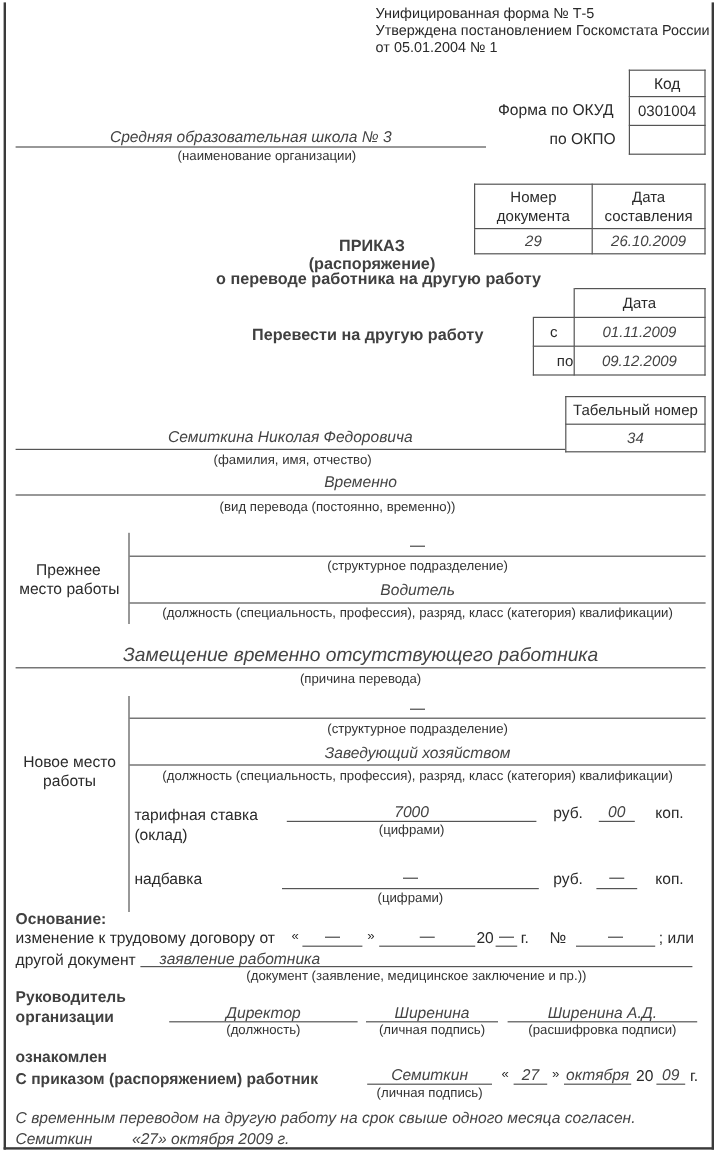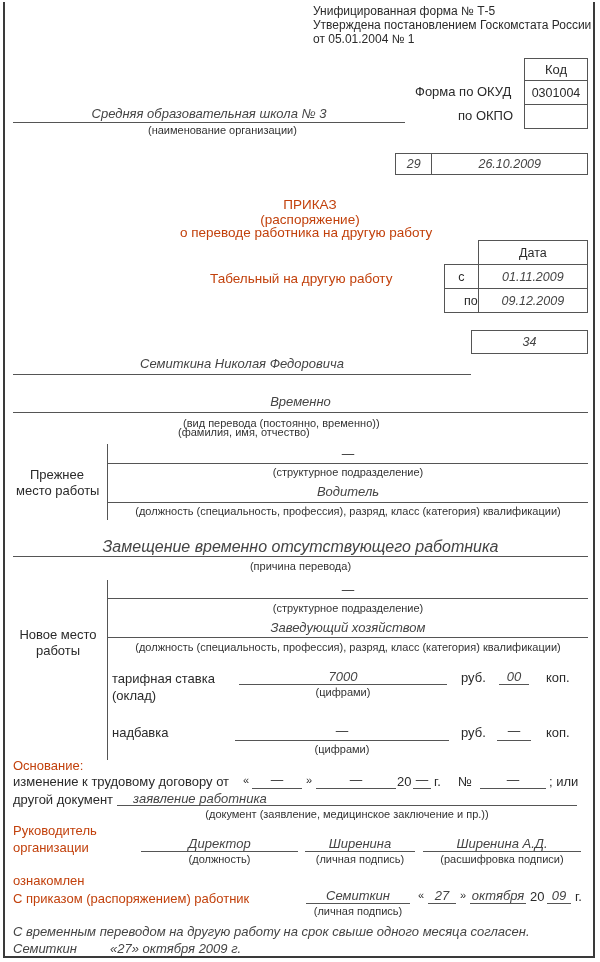--- a/index.html
+++ b/index.html
@@ -2,21 +2,21 @@
 <html><head>
 <meta charset="utf-8">
 <style>
   html, body { margin: 0; padding: 0; background: #ffffff; }
   body { width: 600px; height: 962px; position: relative; overflow: hidden;
          font-family: "Liberation Sans", sans-serif; color: #2a2a2a; font-size: 12.5px; }
   .page { position: absolute; left: 3px; top: 2px; width: 592px; height: 956px;
           border: 2px solid #3a3a3a; border-top: none; box-sizing: border-box; }
   .abs { position: absolute; white-space: nowrap; }
   .it { font-style: italic; color: #444; }
-  .b { font-weight: normal; color: #c2410c; }
+  .b { font-weight: bold; color: #404040; }
   .cap { font-size: 11px; color: #333; }
   .vline { position: absolute; width: 0; border-left: 1px solid #555; }
   table.box { position: absolute; border-collapse: collapse; }
   table.box td { border: 1px solid #555; text-align: center; padding: 0; font-size: 12.5px; }
   .c { text-align: center; }
   .uline { position: absolute; border-bottom: 1px solid #555; text-align: center; }
 </style>
 </head>
 <body>
 
@@ -42,60 +42,67 @@
 </tbody>
   </table>
 <div class="abs" style="left:415px;top:84px;font-size:13px;">Форма по ОКУД</div>
 <div class="abs" style="left:458px;top:108px;font-size:13px;">по ОКПО</div>
 
 <div class="uline it" style="left:13px;top:106px;width:392px;height:16px;font-size:13px;">Средняя образовательная школа № 3</div>
 <div class="abs cap" style="left:148px;top:124px;">(наименование организации)</div>
 
 <table class="box" style="left:395px;top:153px;width:193px;">
   <tbody>
+      <tr>
+    <td style="width:97px;height:36px;line-height:16px;"><span>Номер</span><br><span>документа</span></td>
+    <td style="height:36px;line-height:16px;"><span>Дата</span><br><span>составления</span></td>
+  </tr>
   <tr>
     <td class="it" style="height:20px;">29</td>
     <td class="it" style="height:20px;">26.10.2009</td>
   </tr>
 </tbody>
   </table>
 
 <div class="abs b c" style="left:180px;top:197px;width:260px;font-size:13.5px;line-height:15px;">
   <div>ПРИКАЗ</div>
   <div>(распоряжение)</div>
 </div>
 <div class="abs b" style="left:180px;top:225px;font-size:13.5px;">о переводе работника на другую работу</div>
 
-<div class="abs b" style="left:210px;top:271px;font-size:13.5px;">Табельный на другую работу</div>
+<div class="abs b" style="left:210px;top:271px;font-size:13.5px;">Перевести на другую работу</div>
 <table class="box" style="left:444px;top:240px;width:144px;">
   <tbody>
       <tr>
     <td style="width:25px;height:23px;border-top:none;border-left:none;"></td>
     <td style="height:23px;">Дата</td>
   </tr>
   <tr>
     <td style="height:23px;">с</td>
     <td class="it" style="height:23px;">01.11.2009</td>
   </tr>
   <tr>
     <td style="height:23px;padding-left:19px;">по</td>
     <td class="it" style="height:23px;">09.12.2009</td>
   </tr>
 </tbody>
   </table>
 
 <table class="box" style="left:471px;top:330px;width:117px;">
   <tbody>
+      <tr>
+        <td style="height:22px;">Табельный номер</td>
+      </tr>
   <tr>
         <td class="it" style="height:22px;">34</td>
       </tr>
 </tbody>
   </table>
 <div class="uline it" style="left:13px;top:356px;width:458px;height:18px;font-size:13px;">Семиткина Николая Федоровича</div>
-<div class="abs cap" style="left:178px;top:378px;margin-top:48px;">(фамилия, имя, отчество)</div>
+<div class="abs cap" style="left:178px;top:378px;">(фамилия, имя, отчество)</div>
 <div class="uline it" style="left:13px;top:394px;width:575px;height:18px;font-size:13px;">Временно</div>
 <div class="abs cap" style="left:183px;top:417px;">(вид перевода (постоянно, временно))</div>
 
 <div class="vline" style="left:107px;top:444px;height:76px;"></div>
 <div class="abs c" style="left:16px;top:467px;width:82px;font-size:13px;line-height:16px;">
   <div>Прежнее</div>
   <div>место работы</div>
 </div>
 <div class="uline" style="left:108px;top:447px;width:480px;height:16px;">—</div>
 <div class="abs cap c" style="left:108px;top:466px;width:480px;">(структурное подразделение)</div>

